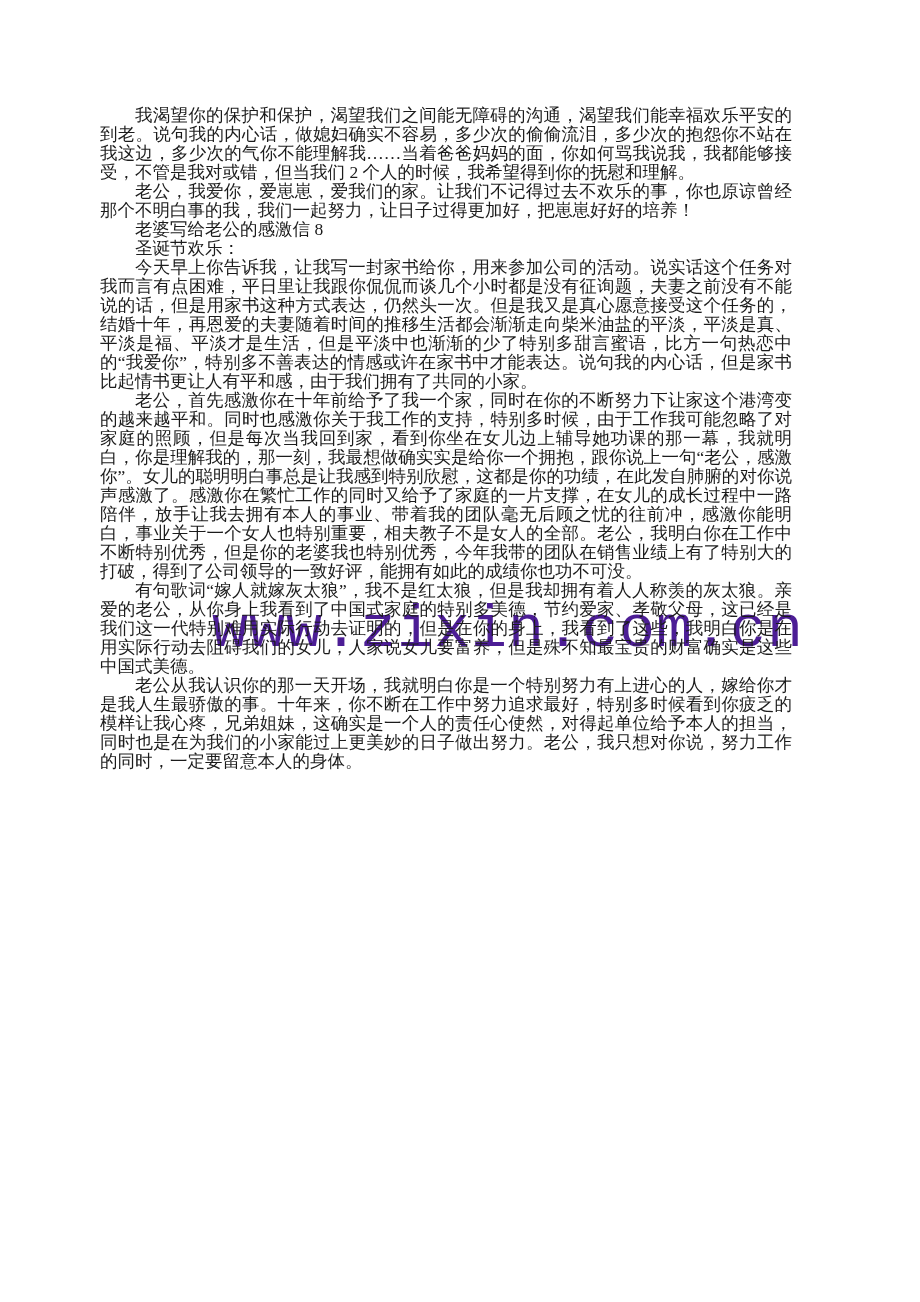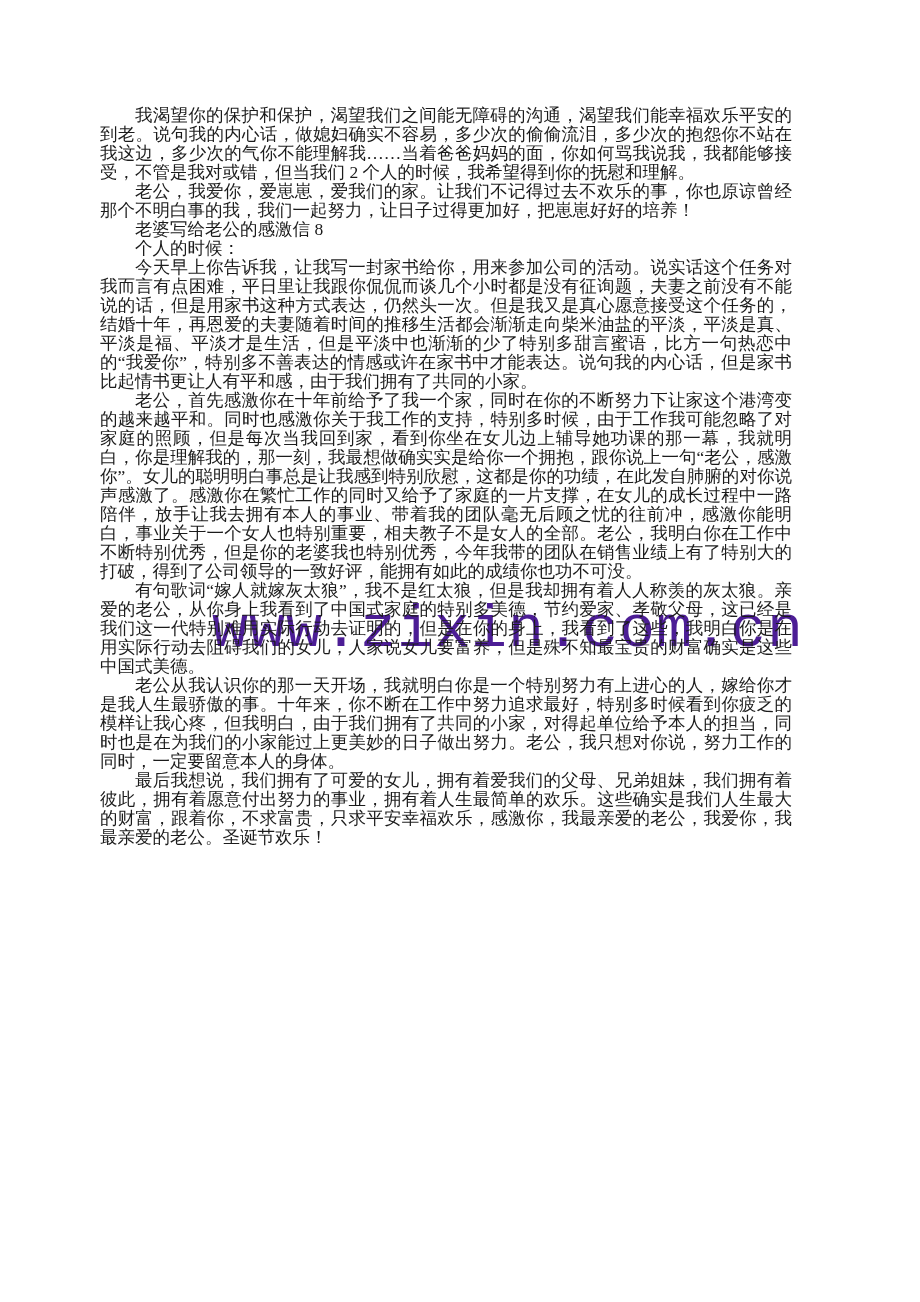--- a/index.html
+++ b/index.html
@@ -50,21 +50,20 @@
 <body>
 
 <div class="page">
 
   <div class="watermark">www.zixin.com.cn</div>
 
   <div class="content">
     <p>我渴望你的保护和保护，渴望我们之间能无障碍的沟通，渴望我们能幸福欢乐平安的到老。说句我的内心话，做媳妇确实不容易，多少次的偷偷流泪，多少次的抱怨你不站在我这边，多少次的气你不能理解我……当着爸爸妈妈的面，你如何骂我说我，我都能够接受，不管是我对或错，但当我们 2 个人的时候，我希望得到你的抚慰和理解。</p>
     <p>老公，我爱你，爱崽崽，爱我们的家。让我们不记得过去不欢乐的事，你也原谅曾经那个不明白事的我，我们一起努力，让日子过得更加好，把崽崽好好的培养！</p>
     <p>老婆写给老公的感激信 8</p>
-    <p>个人的时候：</p>
+    <p>圣诞节欢乐：</p>
     <p>今天早上你告诉我，让我写一封家书给你，用来参加公司的活动。说实话这个任务对我而言有点困难，平日里让我跟你侃侃而谈几个小时都是没有征询题，夫妻之前没有不能说的话，但是用家书这种方式表达，仍然头一次。但是我又是真心愿意接受这个任务的，结婚十年，再恩爱的夫妻随着时间的推移生活都会渐渐走向柴米油盐的平淡，平淡是真、平淡是福、平淡才是生活，但是平淡中也渐渐的少了特别多甜言蜜语，比方一句热恋中的“我爱你”，特别多不善表达的情感或许在家书中才能表达。说句我的内心话，但是家书比起情书更让人有平和感，由于我们拥有了共同的小家。</p>
     <p>老公，首先感激你在十年前给予了我一个家，同时在你的不断努力下让家这个港湾变的越来越平和。同时也感激你关于我工作的支持，特别多时候，由于工作我可能忽略了对家庭的照顾，但是每次当我回到家，看到你坐在女儿边上辅导她功课的那一幕，我就明白，你是理解我的，那一刻，我最想做确实实是给你一个拥抱，跟你说上一句“老公，感激你”。女儿的聪明明白事总是让我感到特别欣慰，这都是你的功绩，在此发自肺腑的对你说声感激了。感激你在繁忙工作的同时又给予了家庭的一片支撑，在女儿的成长过程中一路陪伴，放手让我去拥有本人的事业、带着我的团队毫无后顾之忧的往前冲，感激你能明白，事业关于一个女人也特别重要，相夫教子不是女人的全部。老公，我明白你在工作中不断特别优秀，但是你的老婆我也特别优秀，今年我带的团队在销售业绩上有了特别大的打破，得到了公司领导的一致好评，能拥有如此的成绩你也功不可没。</p>
     <p>有句歌词“嫁人就嫁灰太狼”，我不是红太狼，但是我却拥有着人人称羡的灰太狼。亲爱的老公，从你身上我看到了中国式家庭的特别多美德，节约爱家、孝敬父母，这已经是我们这一代特别难用实际行动去证明的，但是在你的身上，我看到了这些，我明白你是在用实际行动去阻碍我们的女儿，人家说女儿要富养，但是殊不知最宝贵的财富确实是这些中国式美德。</p>
-    <p>老公从我认识你的那一天开场，我就明白你是一个特别努力有上进心的人，嫁给你才是我人生最骄傲的事。十年来，你不断在工作中努力追求最好，特别多时候看到你疲乏的模样让我心疼，但我明白，由于我们拥有了共同的小家，对得起单位给予本人的担当，同时也是在为我们的小家能过上更美妙的日子做出努力。老公，我只想对你说，努力工作的同时，一定要留意本人的身体。</p>
-    <p>最后我想说，我们拥有了可爱的女儿，拥有着爱我们的父母、兄弟姐妹，我们拥有着彼此，拥有着愿意付出努力的事业，拥有着人生最简单的欢乐。这些确实是我们人生最大的财富，跟着你，不求富贵，只求平安幸福欢乐，感激你，我最亲爱的老公，我爱你，我最亲爱的老公。圣诞节欢乐！</p>
+    <p>老公从我认识你的那一天开场，我就明白你是一个特别努力有上进心的人，嫁给你才是我人生最骄傲的事。十年来，你不断在工作中努力追求最好，特别多时候看到你疲乏的模样让我心疼，兄弟姐妹，这确实是一个人的责任心使然，对得起单位给予本人的担当，同时也是在为我们的小家能过上更美妙的日子做出努力。老公，我只想对你说，努力工作的同时，一定要留意本人的身体。</p>
   </div>
 
 </div>
 
 </body></html>

